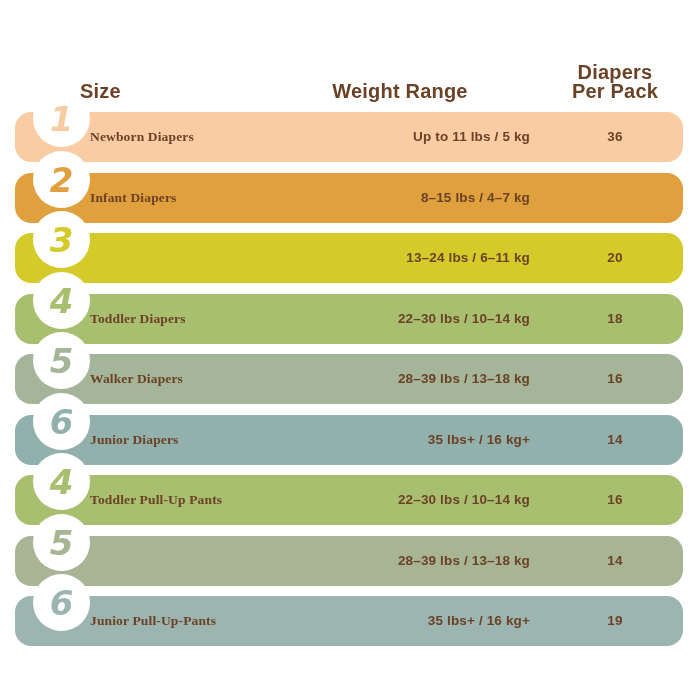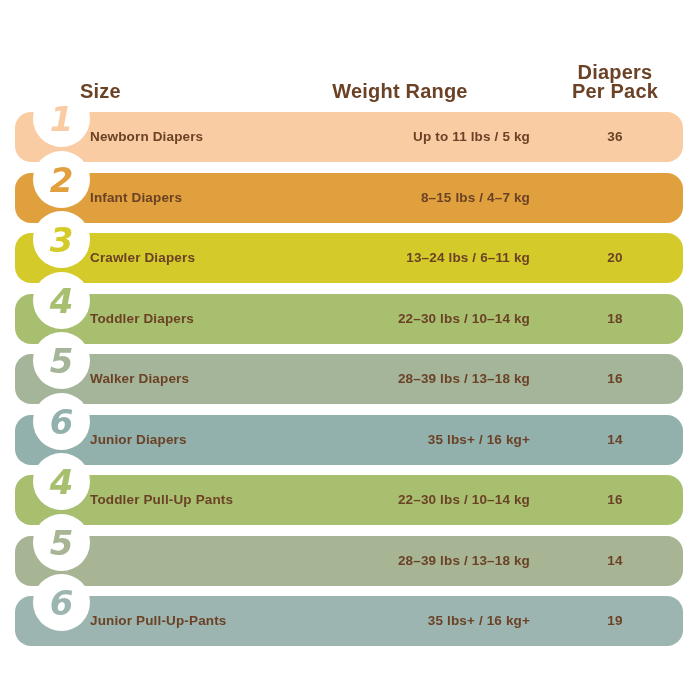--- a/index.html
+++ b/index.html
@@ -107,20 +107,21 @@
     color: #6B4226;
     font-weight: bold;
     font-size: 13.5px;
     letter-spacing: 0.15px;
     white-space: nowrap;
   }
   .cell-name {
     left: 75px;
     width: 230px;
     text-align: left;
+    font-family: Liberation Serif, serif;
   }
   .cell-weight {
     left: 285px;
     width: 230px;
     text-align: right;
   }
   .cell-pack {
     left: 538px;
     width: 124px;
     text-align: center;
@@ -153,21 +154,20 @@
         <div class="badge">
           <span class="badge-num" style="color: rgb(224, 160, 61);">2</span>
         </div>
         <div class="cell cell-name">Infant Diapers</div>
         <div class="cell cell-weight">8–15 lbs / 4–7 kg</div>
       </div>
       <div class="row" style="top: 233px; background: rgb(212, 203, 42);">
         <div class="badge">
           <span class="badge-num" style="color: rgb(212, 203, 42);">3</span>
         </div>
-        <div class="cell cell-name">Crawler Diapers</div>
         <div class="cell cell-weight">13–24 lbs / 6–11 kg</div>
         <div class="cell cell-pack">20</div>
       </div>
       <div class="row" style="top: 293.5px; background: rgb(168, 191, 112);">
         <div class="badge">
           <span class="badge-num" style="color: rgb(168, 191, 112);">4</span>
         </div>
         <div class="cell cell-name">Toddler Diapers</div>
         <div class="cell cell-weight">22–30 lbs / 10–14 kg</div>
         <div class="cell cell-pack">18</div>

